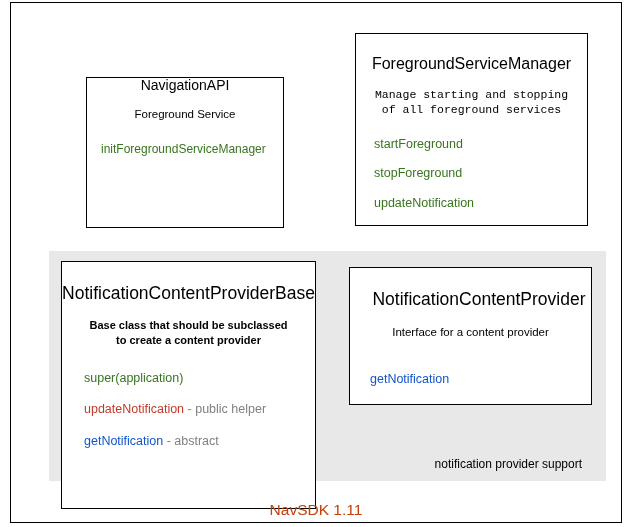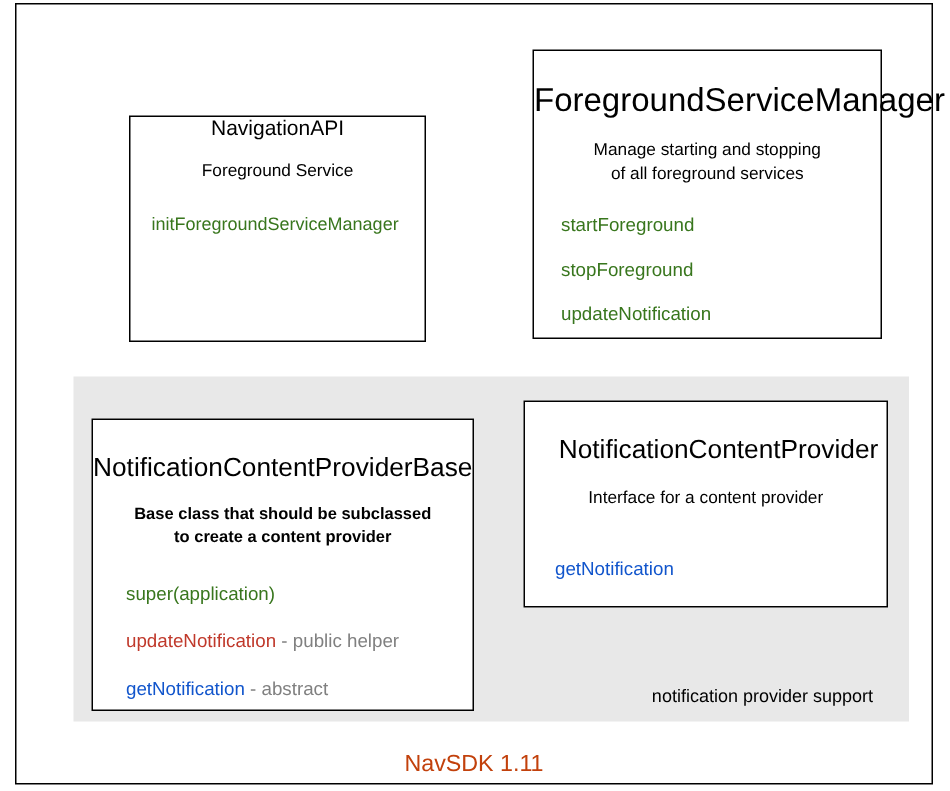--- a/index.html
+++ b/index.html
@@ -68,63 +68,63 @@
     height: 151px;
   }
   .box-foregroundservicemanager {
     left: 344px;
     top: 30px;
     width: 233px;
     height: 193px;
   }
   .box-notificationcontentproviderbase {
     left: 50px;
-    top: 276px;
+    top: 258px;
     width: 255px;
-    height: 195px;
+    height: 248px;
   }
   .box-notificationcontentprovider {
     left: 338px;
     top: 264px;
     width: 243px;
     height: 138px;
   }
 
   .class-title {
     text-align: center;
     color: #000000;
     font-weight: 400;
     line-height: 1.1;
     white-space: nowrap;
   }
   .box-navigationapi .class-title {
     font-size: 14px;
   }
   .box-foregroundservicemanager .class-title {
-    font-size: 22px;
+    font-size: 16px;
     margin-top: 21px;
   }
   .box-notificationcontentproviderbase .class-title {
     font-size: 17.5px;
     margin-top: 22px;
   }
   .box-notificationcontentprovider .class-title {
     font-size: 17.5px;
     margin-top: 22px;
     padding-left: 17px;
   }
 
   .class-desc {
     text-align: center;
     color: #000000;
     font-size: 11.5px;
     line-height: 1.35;
   }
   .box-navigationapi .class-desc { margin-top: 14px; }
-  .box-foregroundservicemanager .class-desc { margin-top: 14px; }
+  .box-foregroundservicemanager .class-desc { margin-top: 14px; font-family: Liberation Mono, monospace; }
   .box-notificationcontentproviderbase .class-desc { margin-top: 15px; font-weight: 700; font-size: 11px; }
   .box-notificationcontentprovider .class-desc { margin-top: 16px; }
 
   .member-list {
     margin: 0;
     padding: 0;
     list-style: none;
   }
   .box-navigationapi .member-list { margin-top: 20px; padding-left: 14px; }
   .box-foregroundservicemanager .member-list { margin-top: 20px; padding-left: 18px; }

